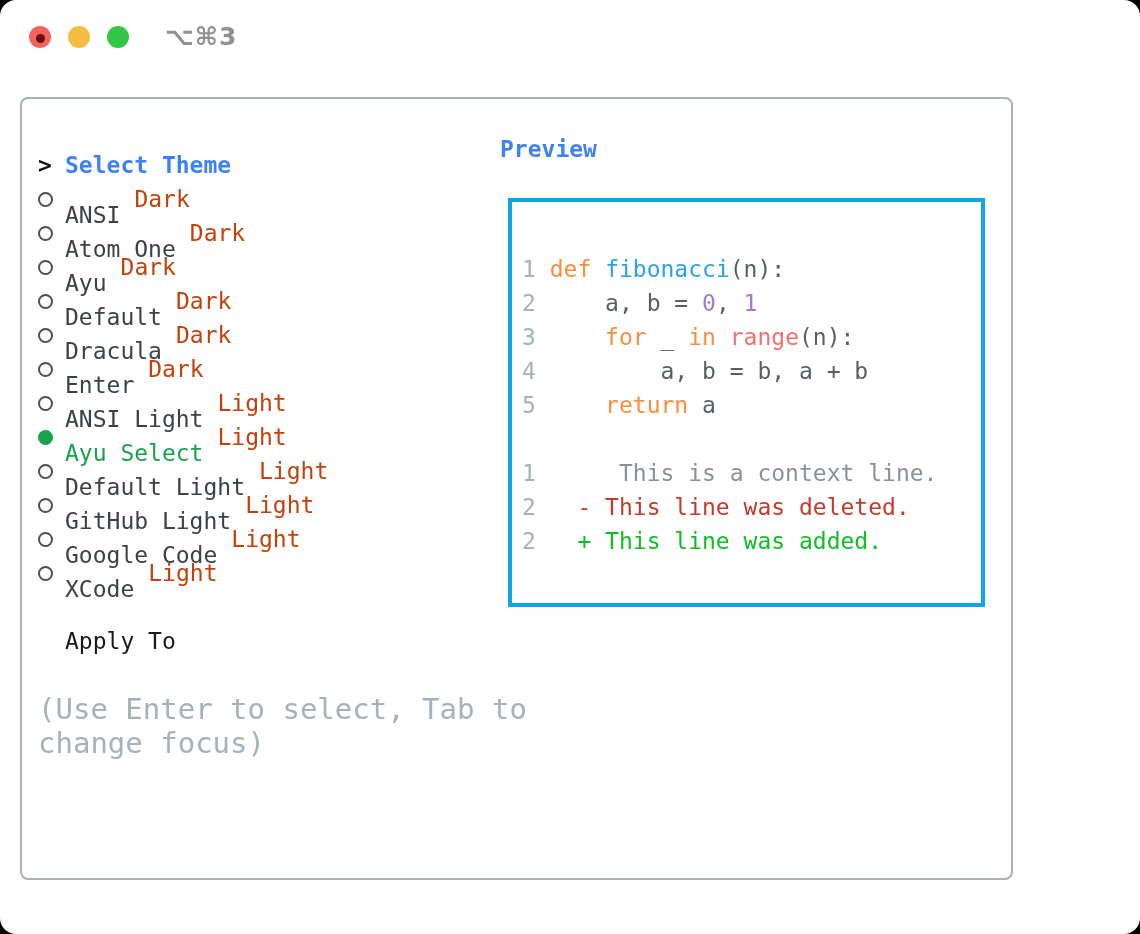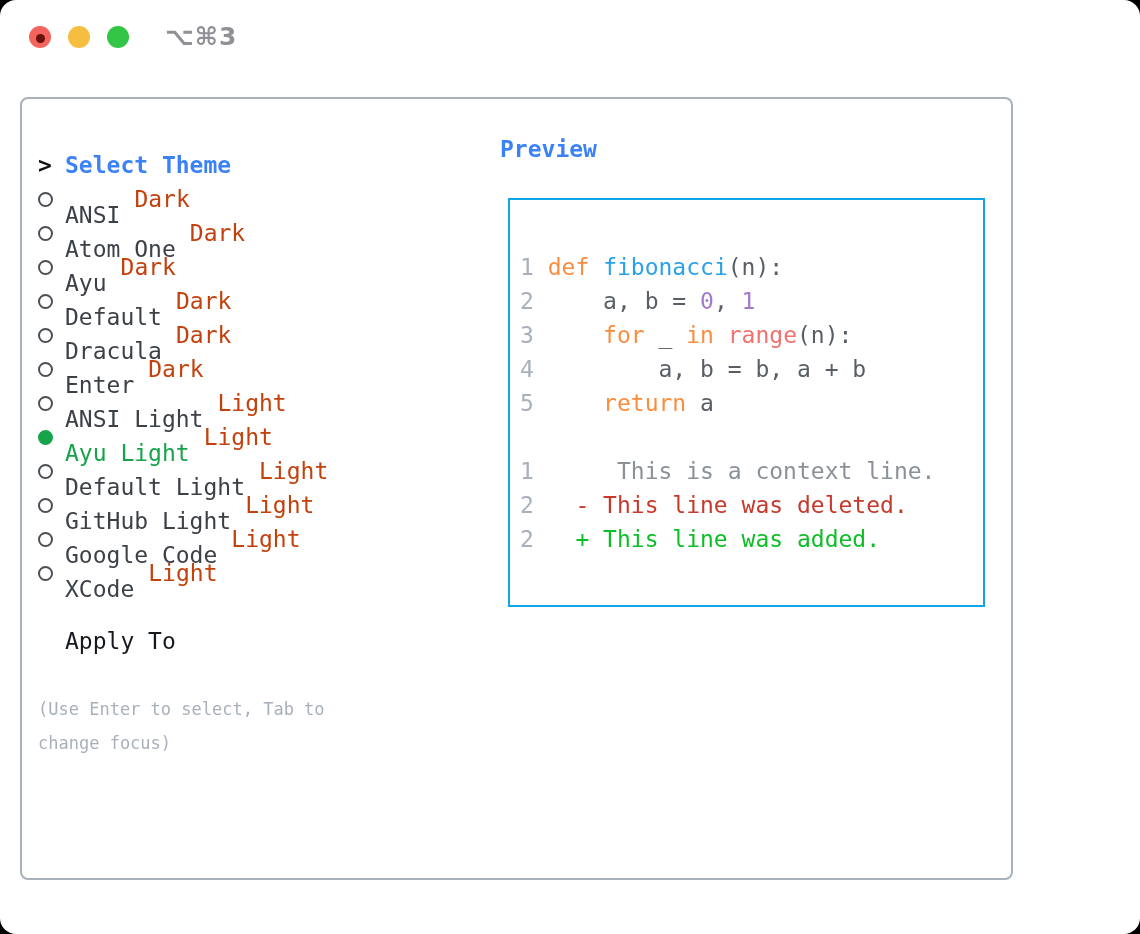--- a/index.html
+++ b/index.html
@@ -28,26 +28,26 @@
   .marker{display:inline-flex;width:27px;align-items:center;flex:none;}
   .dot{width:15px;height:15px;border:2px solid #4A5056;border-radius:50%;box-sizing:border-box;}
   .dot.filled{background:#17A34A;border-color:#17A34A;}
   .prompt{display:inline-block;width:27px;font-weight:bold;color:#101418;flex:none;}
   .header{font-weight:bold;color:#3b82f6;}
   .subheader{color:#15191E;}
   .name{color:#3C4148;margin-top:32px;}
   .name.sel{color:#17A34A;}
   .tag{color:#c2410c;margin-left:14px;}
   .spacer{height:34px;}
-  .help-line{height:34px;line-height:34px;font-size:17px;color:#A8B0BB;white-space:pre;}
+  .help-line{height:34px;line-height:34px;font-size:29px;color:#A8B0BB;white-space:pre;}
 
   
   .preview-title{position:absolute;left:478px;top:33px;}
   .pbox{position:absolute;left:486px;top:99px;width:477px;height:409px;
-        border:2px solid #0ea5e9;box-sizing:border-box;background:#fff;
+        border:4px solid #0ea5e9;box-sizing:border-box;background:#fff;
         padding:50px 0 0 10px;overflow:hidden;}
   .cline{height:34px;line-height:34px;font-size:23px;white-space:pre;}
   .t-ln{color:#A8B0BB;}
   .t-pl{color:#585E66;}
   .t-kw{color:#FA8D3E;}
   .t-fn{color:#2AA1E8;}
   .t-call{color:#F2716F;}
   .t-n{color:#A37ACC;}
   .t-ctx{color:#8A9199;}
   .t-del{color:#C63A2B;}
@@ -74,21 +74,21 @@
         </div>
 
         <div id="theme-list">
             <div class="row"><span class="marker"><span class="dot"></span></span><span class="name">ANSI</span><span class="tag">Dark</span></div>
             <div class="row"><span class="marker"><span class="dot"></span></span><span class="name">Atom One</span><span class="tag">Dark</span></div>
             <div class="row"><span class="marker"><span class="dot"></span></span><span class="name">Ayu</span><span class="tag">Dark</span></div>
             <div class="row"><span class="marker"><span class="dot"></span></span><span class="name">Default</span><span class="tag">Dark</span></div>
             <div class="row"><span class="marker"><span class="dot"></span></span><span class="name">Dracula</span><span class="tag">Dark</span></div>
             <div class="row"><span class="marker"><span class="dot"></span></span><span class="name">Enter</span><span class="tag">Dark</span></div>
             <div class="row"><span class="marker"><span class="dot"></span></span><span class="name">ANSI Light</span><span class="tag">Light</span></div>
-            <div class="row"><span class="marker"><span class="dot filled"></span></span><span class="name sel">Ayu Light</span><span class="tag">Light</span></div>
+            <div class="row"><span class="marker"><span class="dot filled"></span></span><span class="name sel">Ayu Select</span><span class="tag">Light</span></div>
             <div class="row"><span class="marker"><span class="dot"></span></span><span class="name">Default Light</span><span class="tag">Light</span></div>
             <div class="row"><span class="marker"><span class="dot"></span></span><span class="name">GitHub Light</span><span class="tag">Light</span></div>
             <div class="row"><span class="marker"><span class="dot"></span></span><span class="name">Google Code</span><span class="tag">Light</span></div>
             <div class="row"><span class="marker"><span class="dot"></span></span><span class="name">XCode</span><span class="tag">Light</span></div>
           </div>
 
         <div class="spacer"></div>
 
         <div class="row">
           <span class="marker"></span><span class="subheader">Apply To</span>

